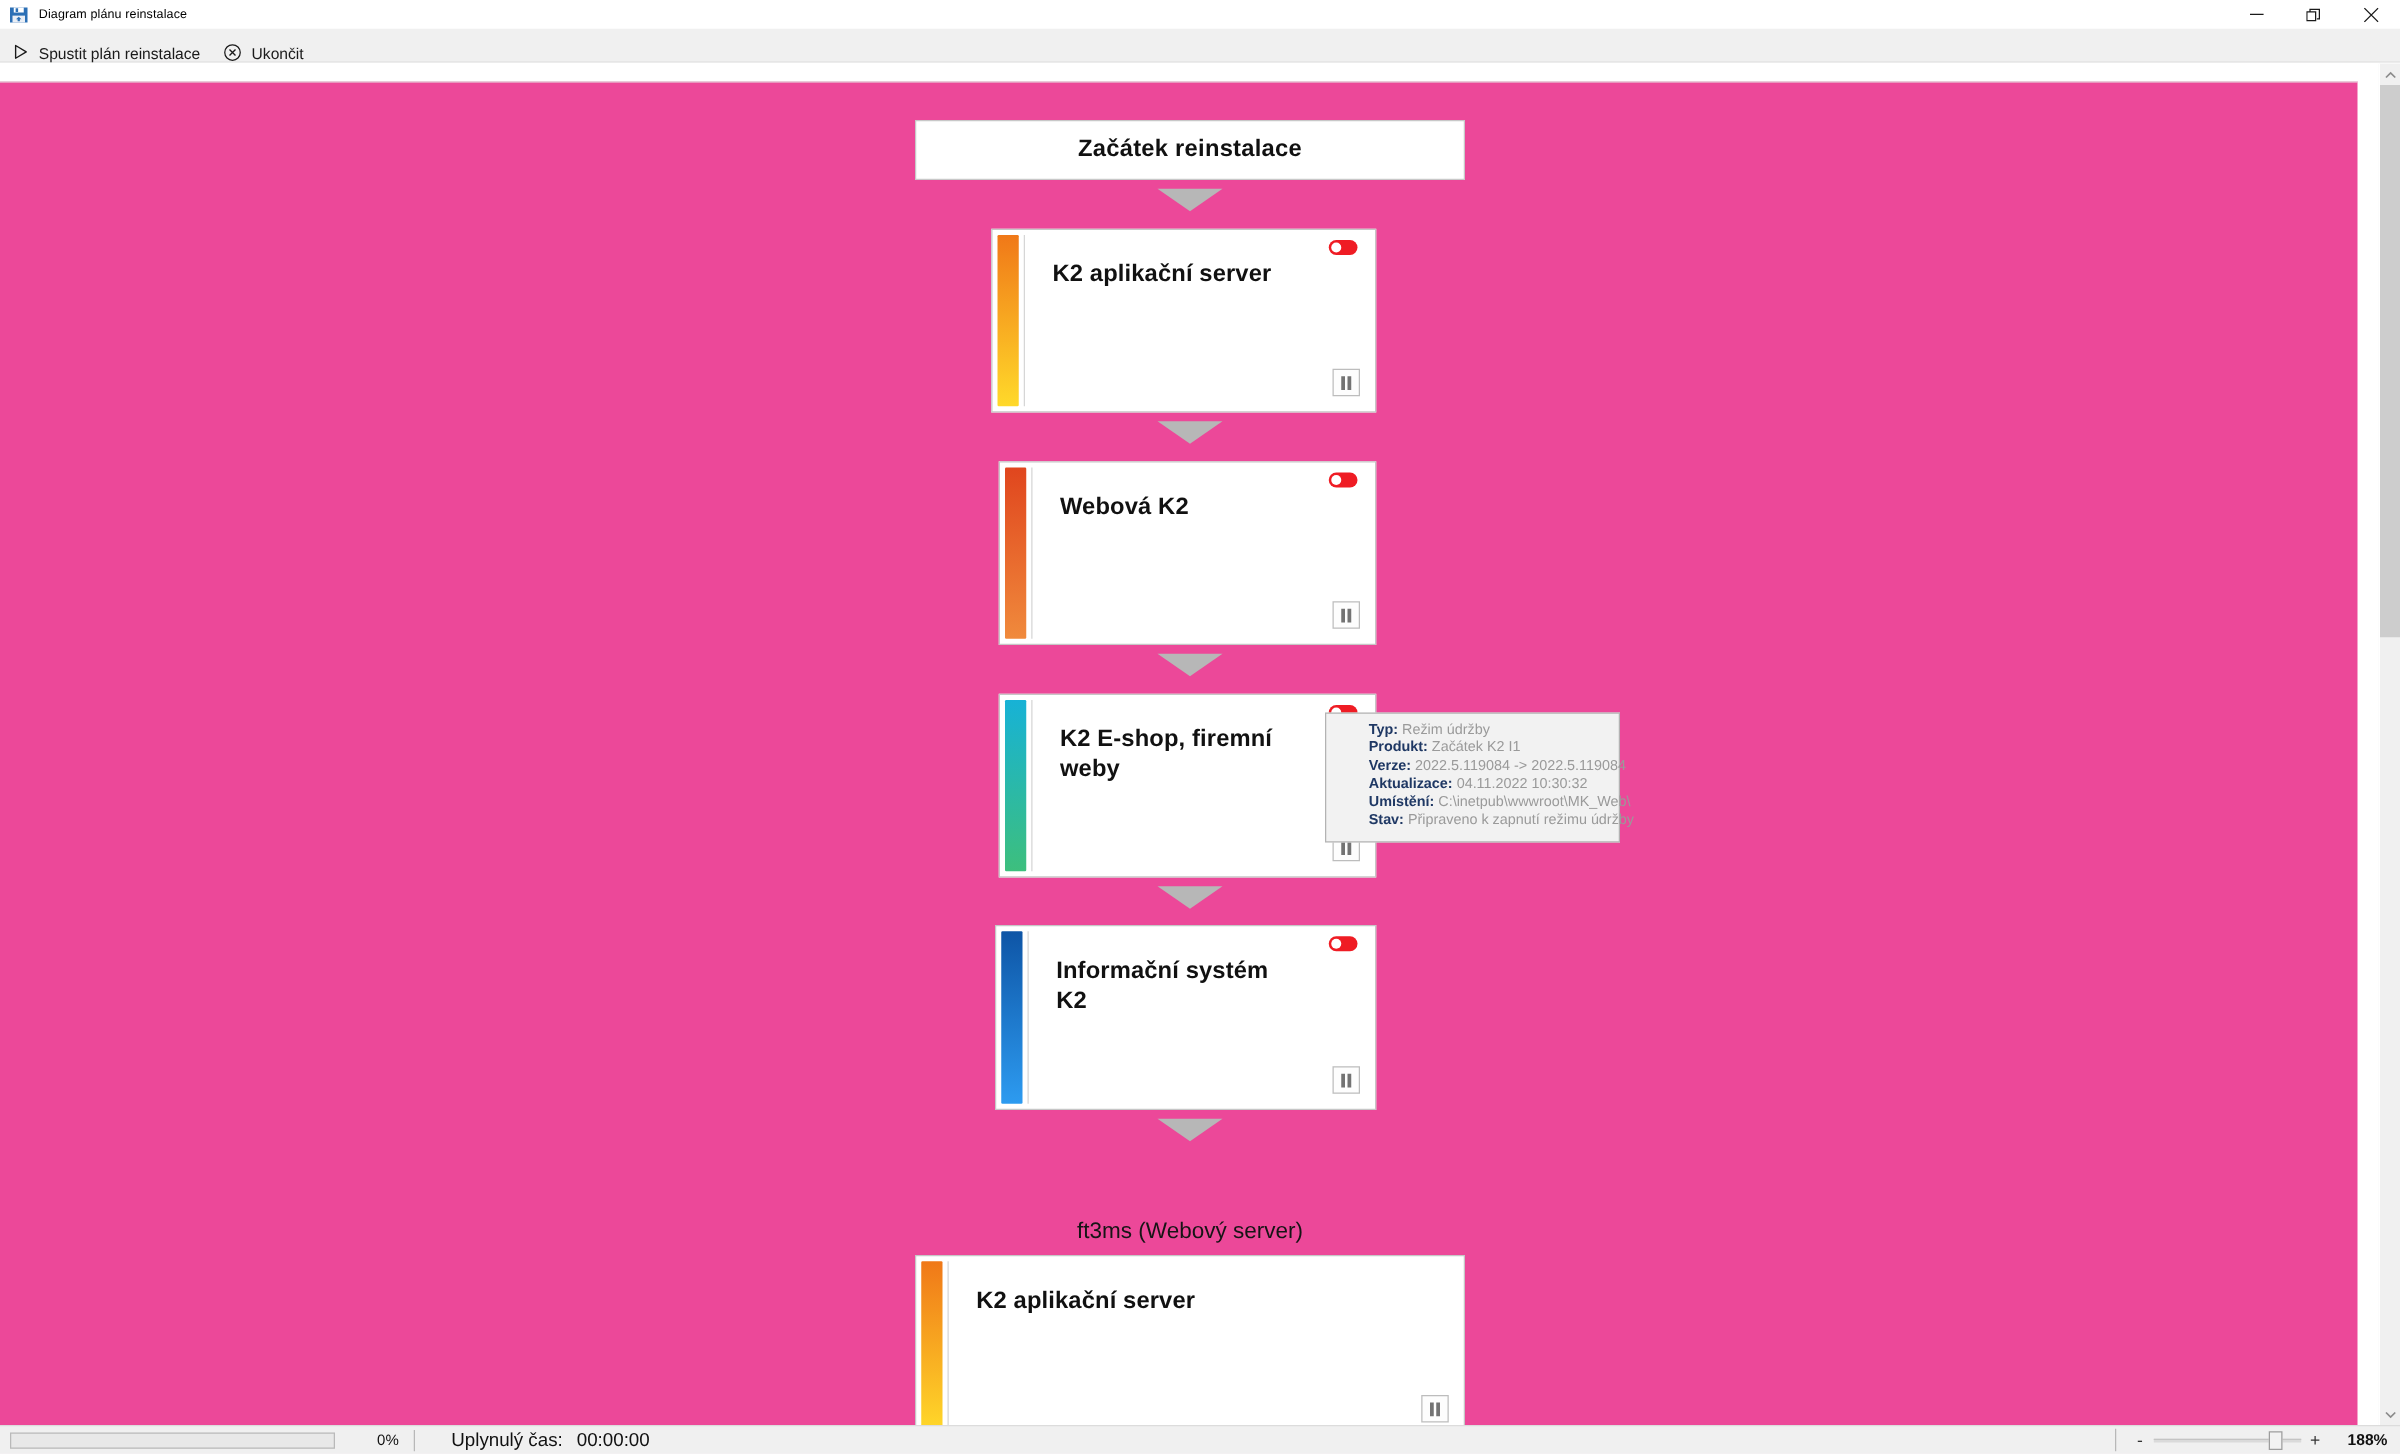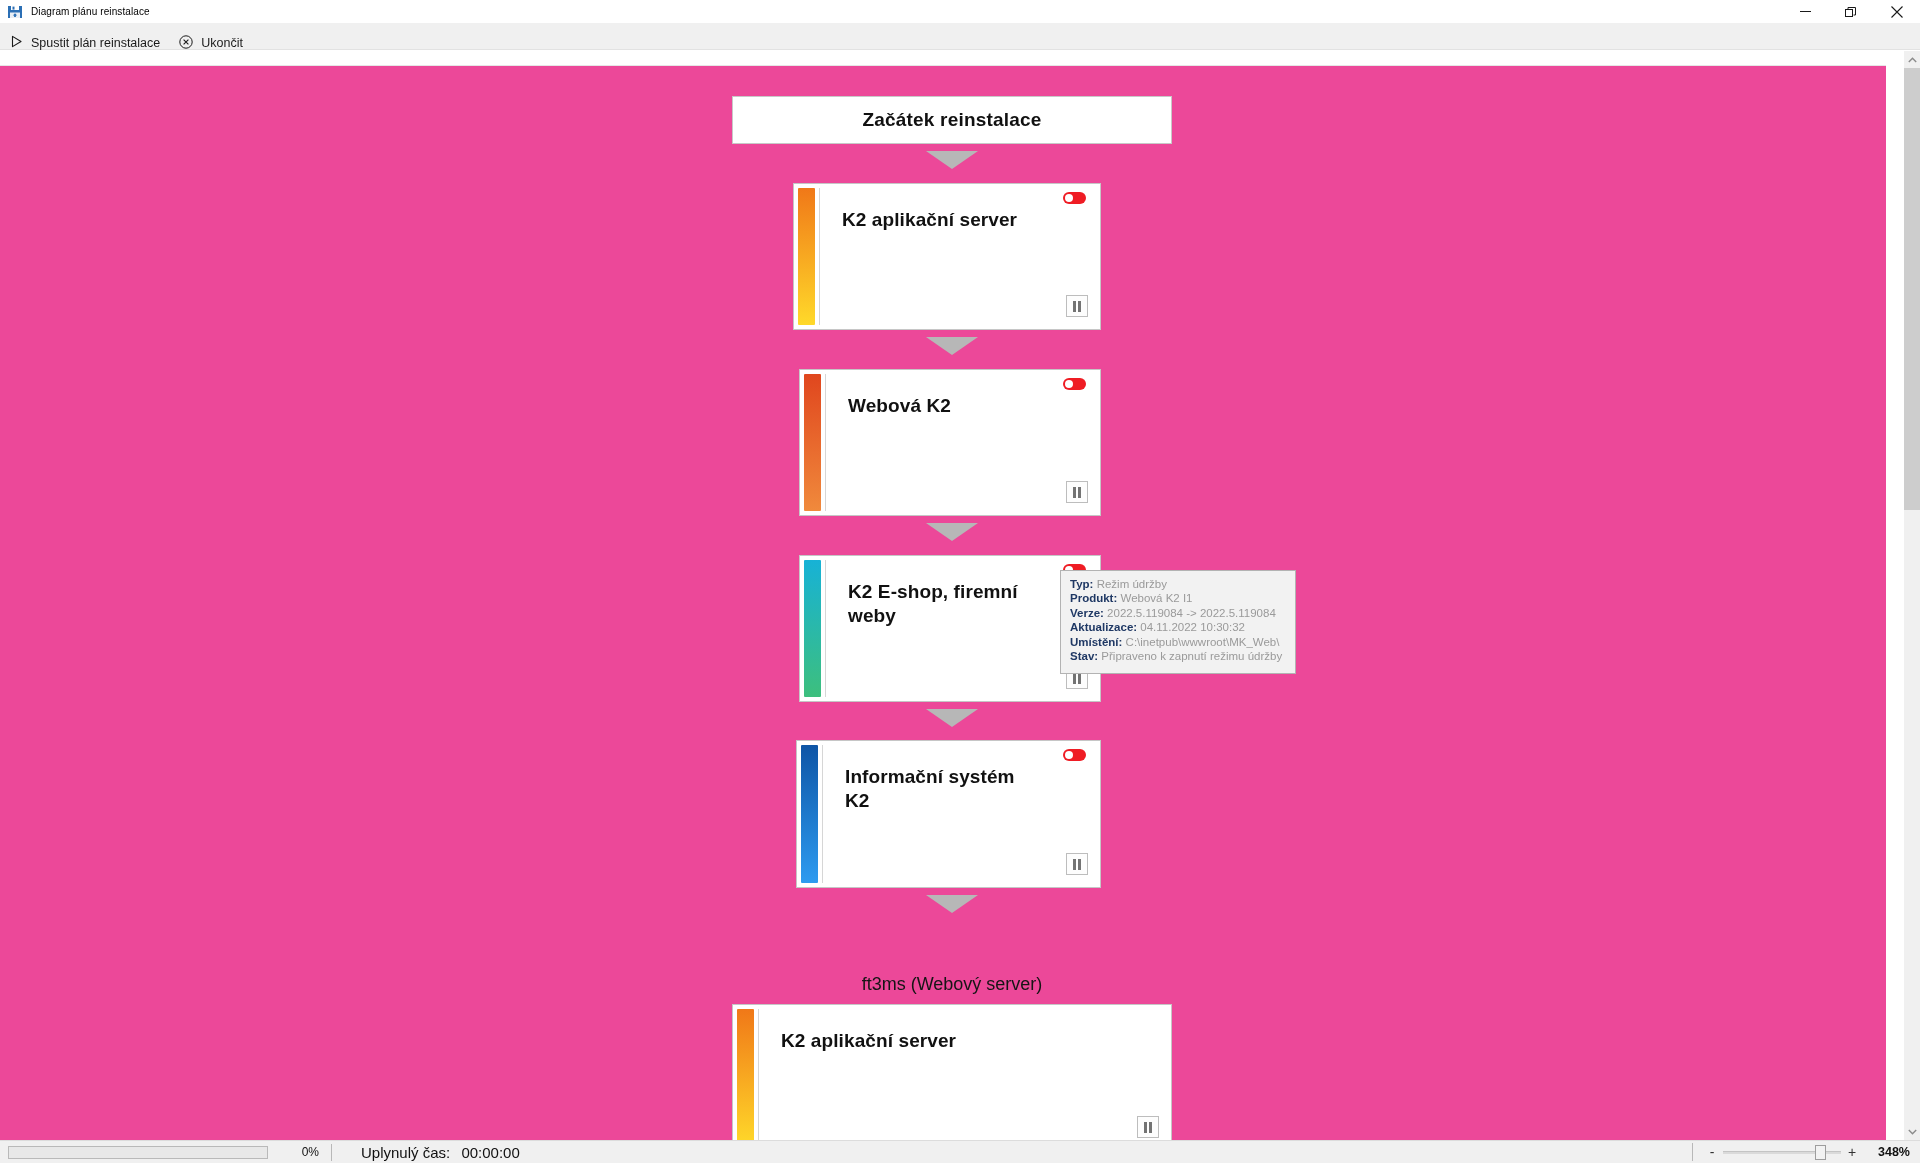--- a/index.html
+++ b/index.html
@@ -173,21 +173,21 @@
     z-index: 50;
     box-shadow: 0 0 0 0 rgba(0,0,0,0);
   }
   .tip-row {
     font-size: 11.5px;
     line-height: 1.17;
     color: #9a9a9a;
     white-space: nowrap;
     margin-bottom: 1px;
   }
-  .tip-row b { color: #1f3864; font-weight: bold; }
+  .tip-row b { color: #1f3864; font-weight: bold; margin-left: 25px; }
 
   
   .vscroll {
     position: absolute;
     top: 51px; right: 0;
     width: 17px; height: 1089px;
     background: #f0f0f0;
     border-left: 1px solid #ffffff;
   }
   .vs-arrow {
@@ -405,21 +405,21 @@
       </div>
     </div>
 
     <div class="tooltip">
       <div class="tip-row">
         <b>Typ:</b>
         <span>Režim údržby</span>
       </div>
       <div class="tip-row">
         <b>Produkt:</b>
-        <span>Webová K2 I1</span>
+        <span>Začátek K2 I1</span>
       </div>
       <div class="tip-row">
         <b>Verze:</b>
         <span>2022.5.119084 -&gt; 2022.5.119084</span>
       </div>
       <div class="tip-row">
         <b>Aktualizace:</b>
         <span>04.11.2022 10:30:32</span>
       </div>
       <div class="tip-row">
@@ -462,15 +462,15 @@
   </div>
   <div class="sb-spacer"></div>
   <div class="zoomctl">
     <div class="zc-sep"></div>
     <div class="zc-minus">-</div>
     <div class="zc-track">
       <div class="zc-rail"></div>
       <div class="zc-thumb"></div>
     </div>
     <div class="zc-plus">+</div>
-    <div class="zc-value">348%</div>
+    <div class="zc-value">188%</div>
   </div>
 </div>
 
 </body></html>

